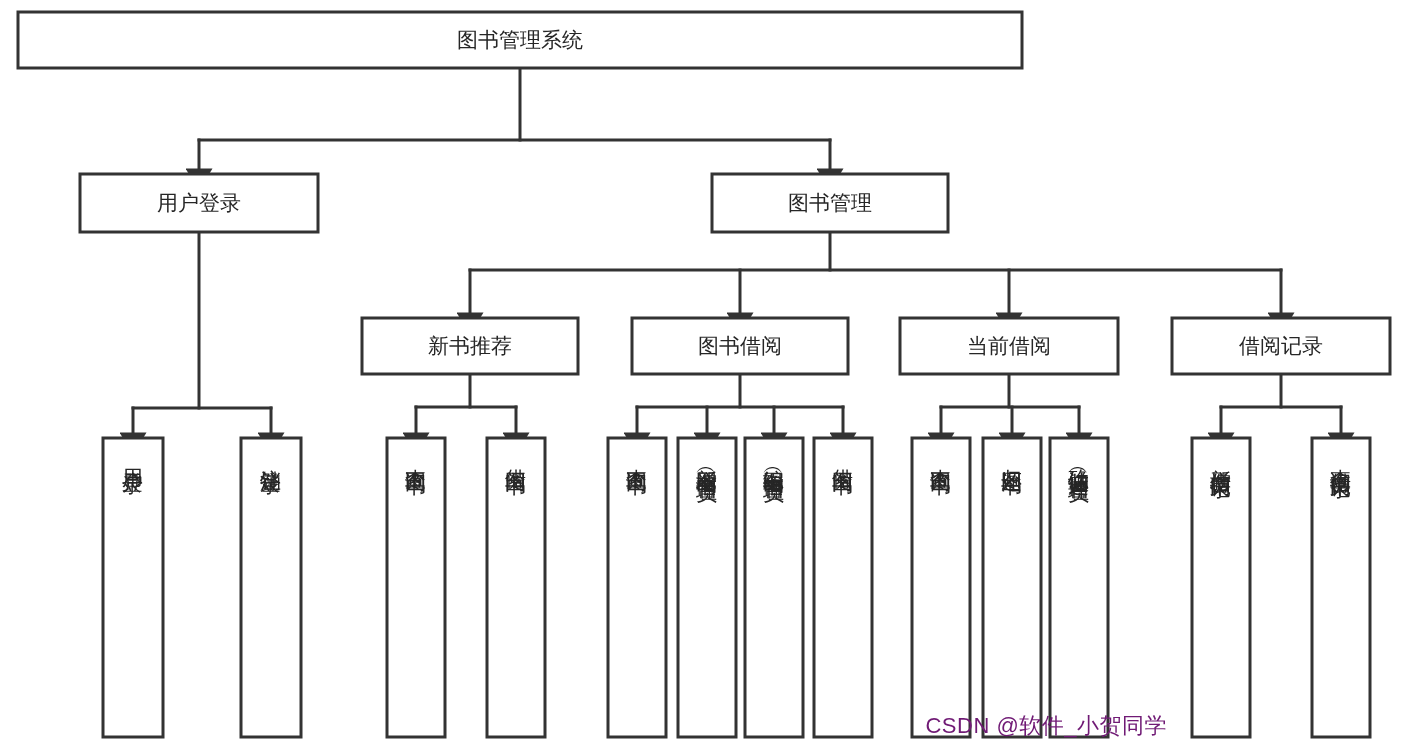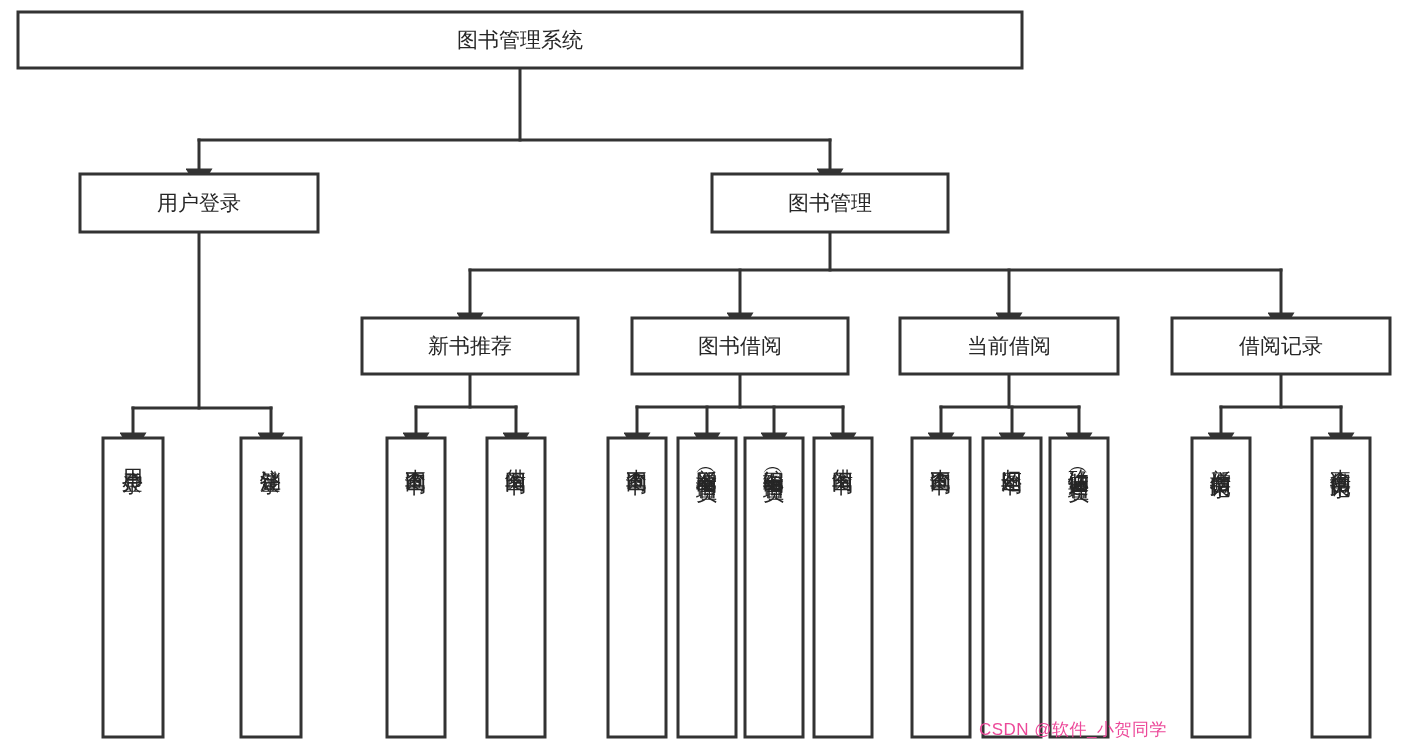--- a/index.html
+++ b/index.html
@@ -55,22 +55,22 @@
     color: #262626;
     letter-spacing: 2px;
     white-space: nowrap;
     pointer-events: none;
   }
   .watermark {
     position: absolute;
     right: 8px;
     bottom: 6px;
     font-family: "Liberation Sans", "DejaVu Sans", sans-serif;
-    font-size: 17px;
-    color: #ec4899;
+    font-size: 22px;
+    color: #701a75;
     white-space: nowrap;
     letter-spacing: 0.5px;
   }
 </style>
 </head>
 <body>
 
 <div id="diagram-root">
 
   <svg id="diagram-svg" viewBox="0 0 1405 747">

